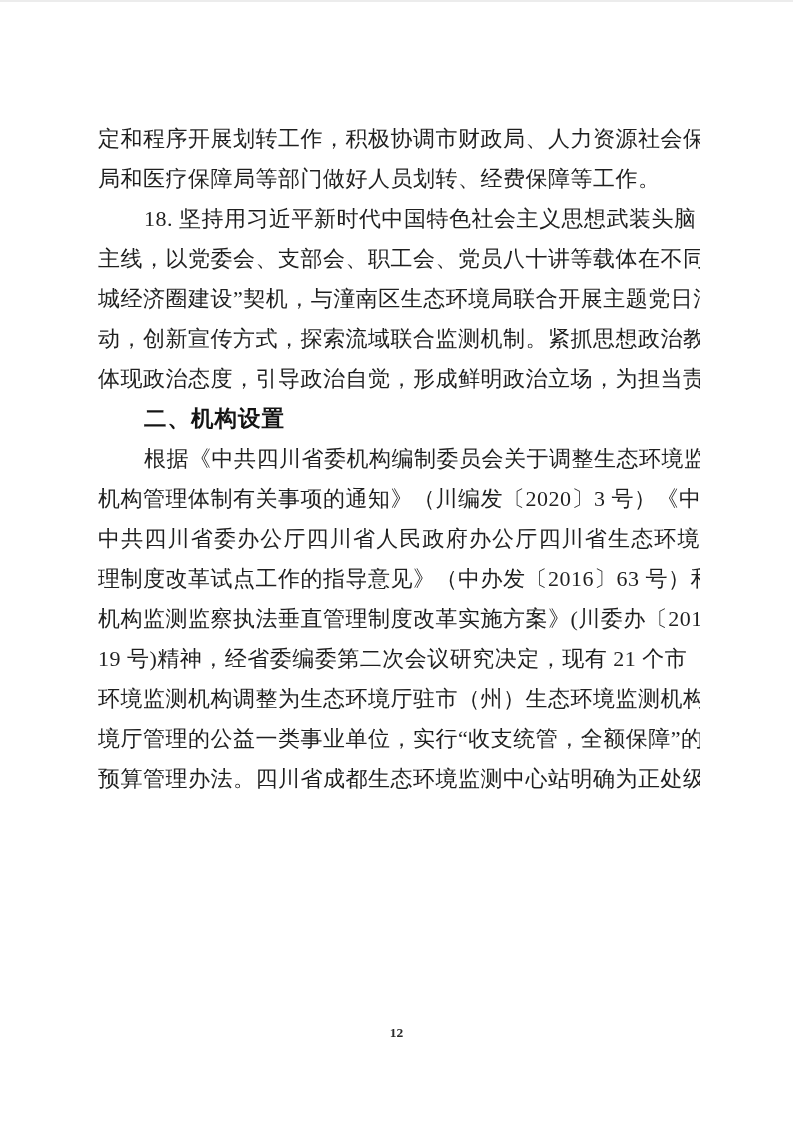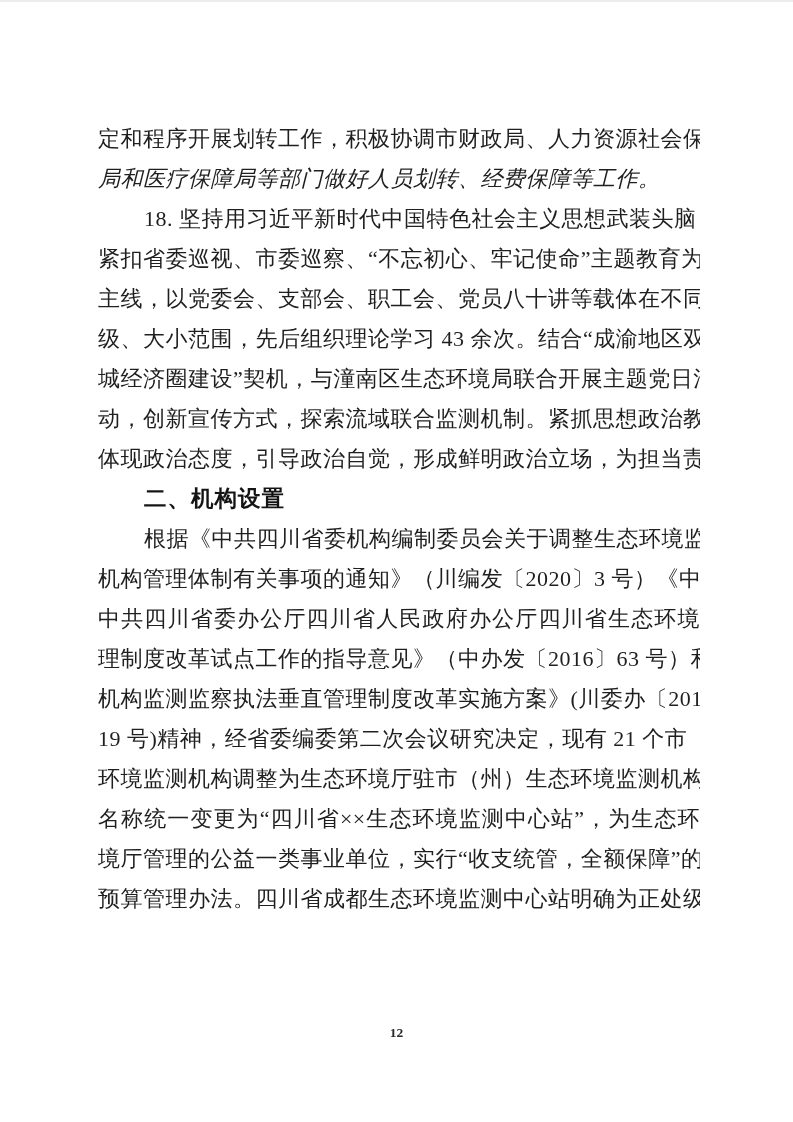--- a/index.html
+++ b/index.html
@@ -35,21 +35,20 @@
     text-align: justify;
     text-align-last: justify;
     text-justify: inter-character;
     overflow: hidden;
     white-space: nowrap;
     letter-spacing: 0.5px;
   }
   .line.end {
     text-align: left;
     text-align-last: left;
-    font-style: italic;
   }
   .line.indent {
     padding-left: 46px;
     width: 556px;
   }
   .line.heading {
     font-family: "Liberation Sans", "DejaVu Sans", sans-serif;
     font-weight: 700;
     font-size: 22.5px;
     color: #141414;
@@ -70,32 +69,29 @@
   }
 </style>
 </head>
 <body>
 
 <div class="page">
   <div class="content">
     <div class="line">定和程序开展划转工作，积极协调市财政局、人力资源社会保障</div>
     <div class="line end">局和医疗保障局等部门做好人员划转、经费保障等工作。</div>
     <div class="line indent">18. 坚持用习近平新时代中国特色社会主义思想武装头脑，</div>
-    <div class="line">紧扣省委巡视、市委巡察、“不忘初心、牢记使命”主题教育为</div>
     <div class="line">主线，以党委会、支部会、职工会、党员八十讲等载体在不同层</div>
-    <div class="line">级、大小范围，先后组织理论学习 43 余次。结合“成渝地区双</div>
     <div class="line">城经济圈建设”契机，与潼南区生态环境局联合开展主题党日活</div>
     <div class="line">动，创新宣传方式，探索流域联合监测机制。紧抓思想政治教育，</div>
     <div class="line">体现政治态度，引导政治自觉，形成鲜明政治立场，为担当责任、</div>
     <div class="line heading indent">二、机构设置</div>
     <div class="line indent">根据《中共四川省委机构编制委员会关于调整生态环境监测</div>
     <div class="line">机构管理体制有关事项的通知》（川编发〔2020〕3 号）《中央</div>
     <div class="line">中共四川省委办公厅四川省人民政府办公厅四川省生态环境</div>
     <div class="line">理制度改革试点工作的指导意见》（中办发〔2016〕63 号）和</div>
     <div class="line">机构监测监察执法垂直管理制度改革实施方案》(川委办〔2019〕</div>
     <div class="line">19 号)精神，经省委编委第二次会议研究决定，现有 21 个市（州）</div>
     <div class="line">环境监测机构调整为生态环境厅驻市（州）生态环境监测机构，</div>
-    <div class="line">名称统一变更为“四川省××生态环境监测中心站”，为生态环</div>
     <div class="line">境厅管理的公益一类事业单位，实行“收支统管，全额保障”的</div>
     <div class="line">预算管理办法。四川省成都生态环境监测中心站明确为正处级，</div>
   </div>
   <div class="page-number">12</div>
 </div>
 
 </body></html>

